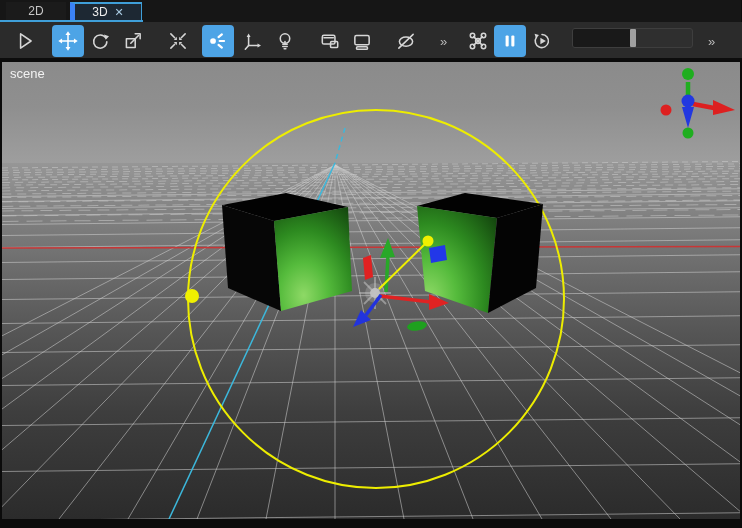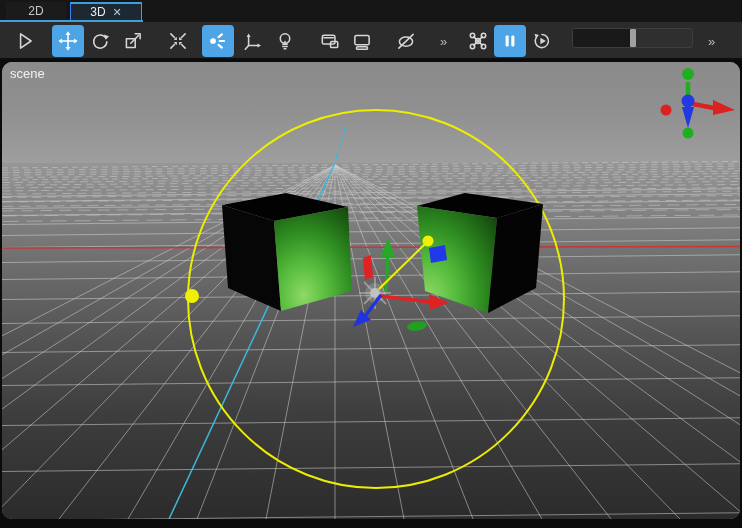--- a/index.html
+++ b/index.html
@@ -5,41 +5,41 @@
   html,body{margin:0;padding:0;background:#000;}
   *{box-sizing:border-box;}
   .window{position:relative;width:742px;height:528px;background:#0b0b0b;overflow:hidden;
           font-family:"Liberation Sans",sans-serif;}
   
   .tabbar{position:absolute;left:0;top:0;width:741px;height:22px;background:#161616;}
   .tab{position:absolute;top:2px;height:18px;display:flex;align-items:center;justify-content:center;
        color:#c7c7c7;font-size:12px;gap:7px;cursor:default;}
   .tab-2d{left:6px;width:60px;background:#1b1b1b;}
   .tab-3d{left:70px;width:72px;background:#1d2833;color:#ececec;
-          border-top:2px solid #3f9fd9;border-left:1px solid #3b82f6;border-right:1px solid #3f9fd9;}
+          border-top:2px solid #3f9fd9;border-left:5px solid #3b82f6;border-right:1px solid #3f9fd9;}
   .tab .close{font-size:11px;color:#a9cbe3;line-height:1;}
   .tab-underline{position:absolute;left:0;bottom:0;width:143px;height:2px;background:#3f9fd9;}
   
   .toolbar{position:absolute;left:0;top:22px;width:742px;height:38px;background:#2b2b2b;
            border-bottom:2px solid #0d0d0d;}
   .tbtn{position:absolute;top:3px;width:32px;height:32px;padding:0;border:none;background:transparent;
         border-radius:4px;display:flex;align-items:center;justify-content:center;cursor:pointer;}
   .tbtn.active{background:#4da4e6;}
   .tbtn svg{display:block;}
   .ic{stroke:#d6d6d6;fill:none;stroke-width:1.4;stroke-linecap:round;stroke-linejoin:round;}
   .icf{fill:#d6d6d6;stroke:none;}
   .active .ic{stroke:#ffffff;}
   .active .icf{fill:#ffffff;}
   .chev{position:absolute;top:13px;color:#b9b9b9;font-size:13px;line-height:1;letter-spacing:-1px;}
   .slider{position:absolute;left:572px;top:6px;width:121px;height:20px;background:#2f2f2f;
           border:1px solid #3e3e3e;border-radius:3px;}
   .slider .fill{position:absolute;left:0;top:0;bottom:0;width:50%;background:#191919;border-radius:2px 0 0 2px;}
   .slider .handle{position:absolute;top:0;bottom:0;left:calc(50% - 3px);width:6px;background:#a0a0a0;border-radius:1px;}
   
-  .viewport{position:absolute;left:2px;top:62px;width:738px;height:457px;overflow:hidden;background:#8d8d8d;border-radius:10px;}
+  .viewport{position:absolute;left:2px;top:62px;width:738px;height:457px;overflow:hidden;background:#8d8d8d;}
   .sky{position:absolute;left:0;top:0;width:738px;height:101px;
        background:linear-gradient(#8b8b8b,#8f8f8f 45%,#9e9e9e);}
   .ground{position:absolute;left:0;top:101px;width:738px;height:356px;
           background:linear-gradient(#969696,#858585 12%,#6e6e6e 28%,#555555 48%,#3e3e3e 70%,#2b2b2b);}
   .scene-svg{position:absolute;left:0;top:0;pointer-events:none;}
   .scene-label{position:absolute;left:8px;top:4px;color:#f2f2f2;font-size:13px;}
 </style>
 </head>
 <body>
 

